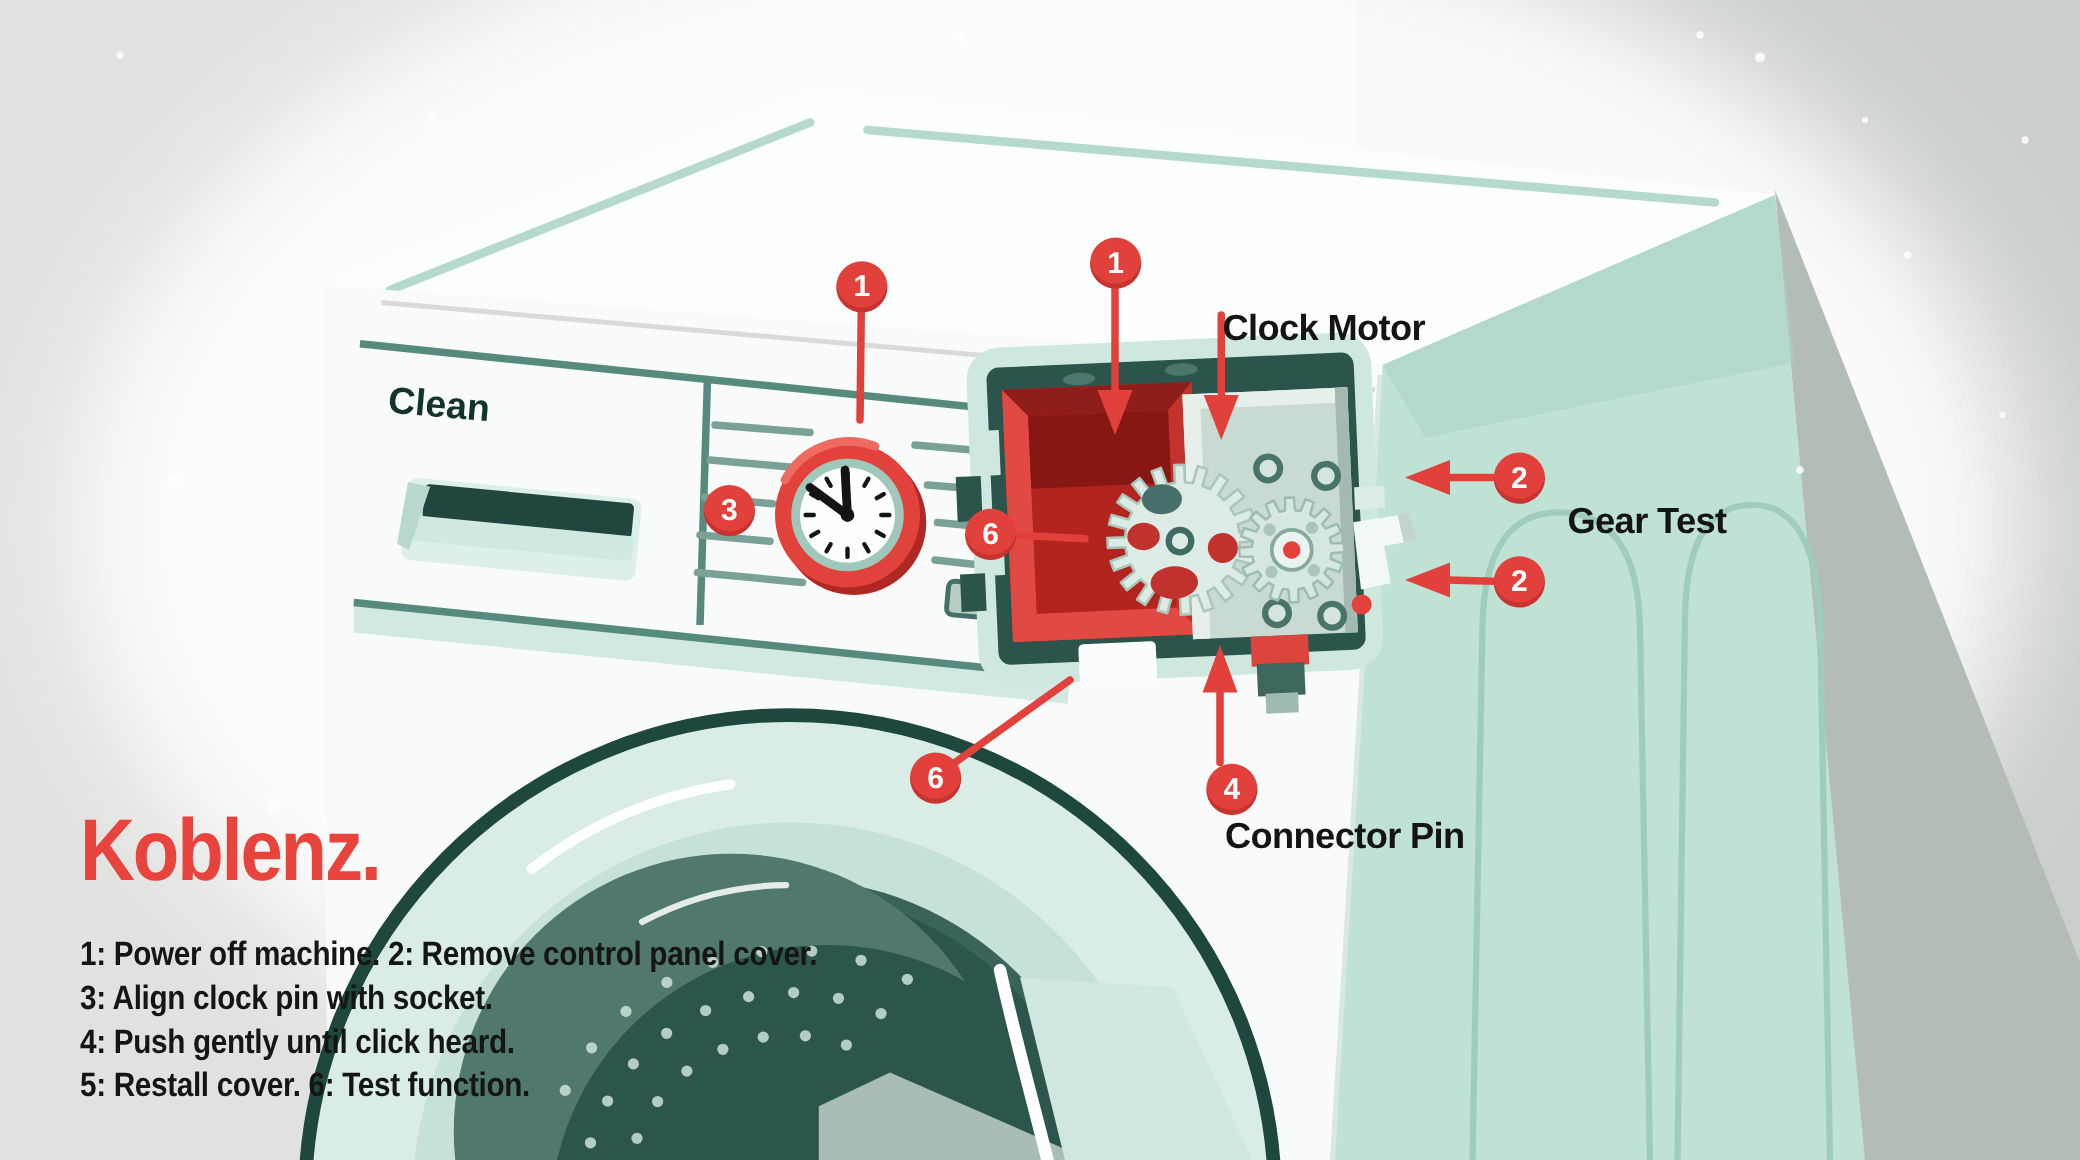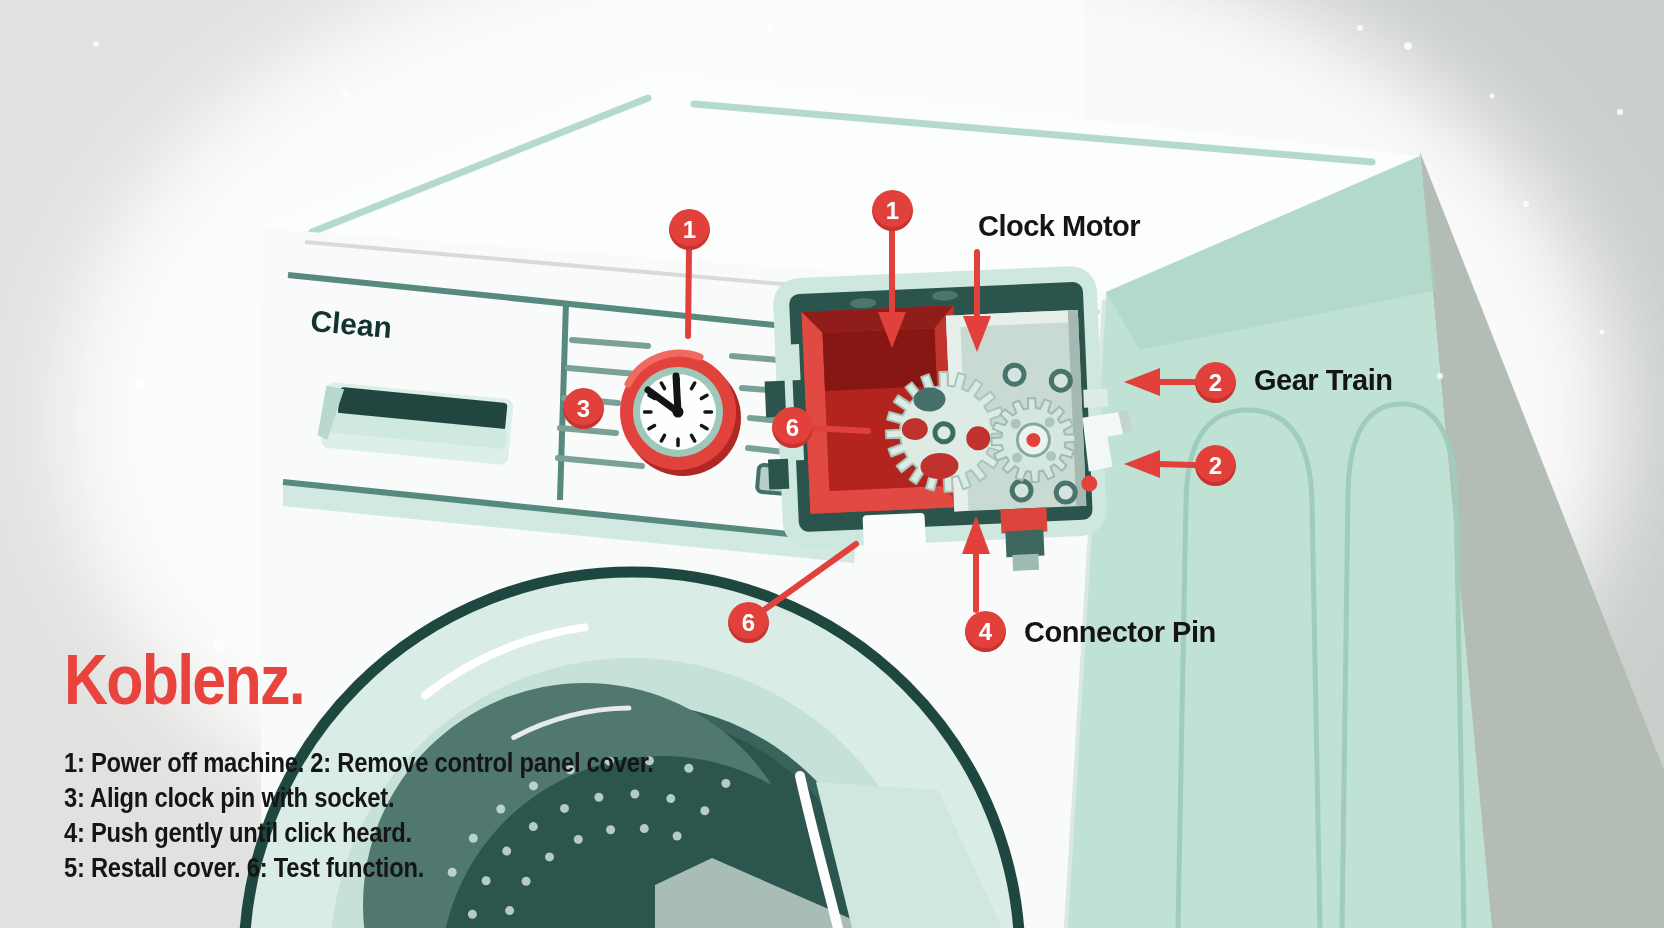--- a/index.html
+++ b/index.html
@@ -3,21 +3,21 @@
 <meta charset="utf-8">
 <style>
   html,body{margin:0;padding:0;background:#888;}
   .stage{position:relative;width:1664px;height:928px;overflow:hidden;background:#e1e2df;
          font-family:"Liberation Sans","DejaVu Sans",sans-serif;}
   .stage svg.scene{position:absolute;left:0;top:0;}
   .overlay{position:absolute;left:0;top:0;width:100%;height:100%;z-index:5;}
   .badge{position:absolute;width:41px;height:41px;border-radius:50%;background:#e2413b;
          box-shadow:inset 0 -4px 0 rgba(120,10,10,.25);display:flex;align-items:center;justify-content:center;}
   .badge span{color:#fff;font-weight:700;font-size:24px;line-height:1;}
-  .part-label{position:absolute;color:#141414;font-weight:800;font-size:29px;letter-spacing:-.5px;white-space:nowrap;}
+  .part-label{position:absolute;color:#141414;font-weight:800;font-size:29px;letter-spacing:-.5px;white-space:nowrap;margin-top:37px;}
   .brand{position:absolute;left:64px;top:640px;color:#e8433c;font-weight:800;font-size:70px;
          letter-spacing:-2px;transform:scaleX(.87);transform-origin:left top;white-space:nowrap;}
   .instructions{position:absolute;left:64px;top:746px;color:#151515;font-weight:700;font-size:27px;
          line-height:35px;letter-spacing:-.3px;transform:scaleX(.88);transform-origin:left top;white-space:nowrap;}
   .clean-label{position:absolute;left:312px;top:304px;color:#12332e;font-weight:700;font-size:30px;
          transform:rotate(5deg);transform-origin:left top;}
 </style>
 </head>
 <body>
 
@@ -233,22 +233,22 @@
     <circle cx="1602" cy="332" r="2.5"></circle>
         <circle cx="1360" cy="28" r="3"></circle>
         <circle cx="1492" cy="96" r="2.5"></circle>
   </g>
 </svg>
 
 <div class="overlay">
   <div class="clean-label">Clean</div>
 
   <div class="part-label" style="left:978px;top:210px">Clock Motor</div>
-  <div class="part-label" style="left:1254px;top:364px">Gear Train</div>
-  <div class="part-label" style="left:1024px;top:616px">Connector Pin</div>
+  <div class="part-label" style="left:1254px;top:364px">Gear Test</div>
+  <div class="part-label" style="left:980px;top:616px">Connector Pin</div>
 
   <div class="badge" style="left:669px;top:209px">
         <span>1</span>
       </div>
   <div class="badge" style="left:872px;top:190px">
         <span>1</span>
       </div>
   <div class="badge" style="left:563px;top:388px">
         <span>3</span>
       </div>

